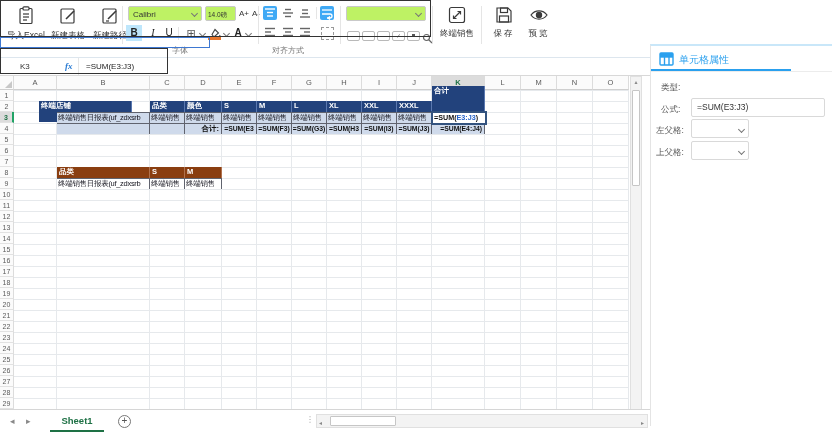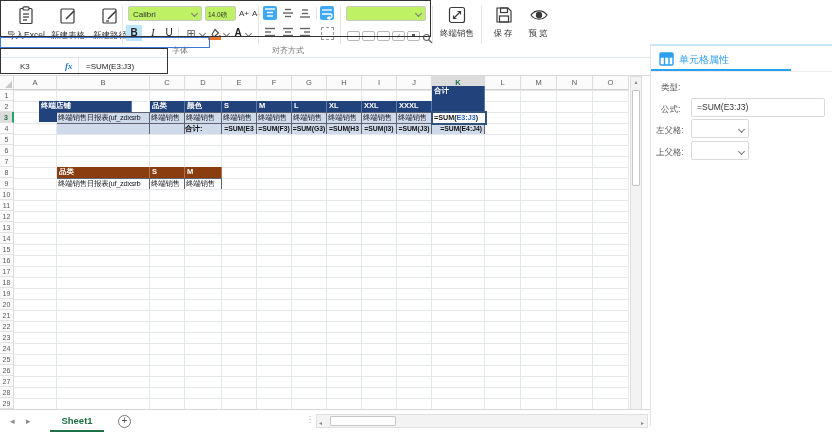--- a/index.html
+++ b/index.html
@@ -354,21 +354,21 @@
       <div class="cell t1d" style="left:150px;top:112px;width:35px;height:11px;z-index:4">终端销售</div>
       <div class="cell t1d" style="left:185px;top:112px;width:37px;height:11px;z-index:4">终端销售</div>
       <div class="cell t1d" style="left:222px;top:112px;width:35px;height:11px;z-index:4">终端销售</div>
       <div class="cell t1d" style="left:257px;top:112px;width:35px;height:11px;z-index:4">终端销售</div>
       <div class="cell t1d" style="left:292px;top:112px;width:35px;height:11px;z-index:4">终端销售</div>
       <div class="cell t1d" style="left:327px;top:112px;width:35px;height:11px;z-index:4">终端销售</div>
       <div class="cell t1d" style="left:362px;top:112px;width:35px;height:11px;z-index:4">终端销售</div>
       <div class="cell t1d" style="left:397px;top:112px;width:35px;height:11px;z-index:4">终端销售</div>
       <div class="cell t1t" style="left:57px;top:123px;width:93px;height:11px;z-index:4"></div>
       <div class="cell t1t" style="left:150px;top:123px;width:35px;height:11px;z-index:4"></div>
-      <div class="cell t1t" style="left:185px;top:123px;width:37px;height:11px;z-index:4;text-align:left;padding-right:2px;font-size:7.5px">合计:</div>
+      <div class="cell t1t" style="left:185px;top:123px;width:37px;height:11px;z-index:4;text-align:right;padding-right:2px;font-size:7.5px">合计:</div>
       <div class="cell t1t" style="left:222px;top:123px;width:35px;height:11px;z-index:4;text-align:center;">=SUM(E3</div>
       <div class="cell t1t" style="left:257px;top:123px;width:35px;height:11px;z-index:4;text-align:center;">=SUM(F3)</div>
       <div class="cell t1t" style="left:292px;top:123px;width:35px;height:11px;z-index:4;text-align:center;">=SUM(G3)</div>
       <div class="cell t1t" style="left:327px;top:123px;width:35px;height:11px;z-index:4;text-align:center;">=SUM(H3</div>
       <div class="cell t1t" style="left:362px;top:123px;width:35px;height:11px;z-index:4;text-align:center;">=SUM(I3)</div>
       <div class="cell t1t" style="left:397px;top:123px;width:35px;height:11px;z-index:4;text-align:center;">=SUM(J3)</div>
       <div class="cell t1t" style="left:432px;top:123px;width:53px;height:11px;z-index:4;text-align:right;padding-right:2px;">=SUM(E4:J4)</div>
       <div style="left:222px;top:112px;width:210px;height:11px;border:1px solid #3e78d2;box-sizing:border-box;z-index:5;pointer-events:none"></div>
       <div class="cell" style="left:431px;top:111px;width:56px;height:14px;z-index:6;background:#fff;border:2px solid #33537f;font-weight:bold;font-size:7.2px;line-height:10px;padding-left:1px;color:#111"><span>=SUM(</span><span style="color:#2563c9">E3:J3</span><span>)</span></div>
       <div style="left:56px;top:166px;width:166px;height:24px;border:1px solid #333;z-index:3;pointer-events:none"></div>

